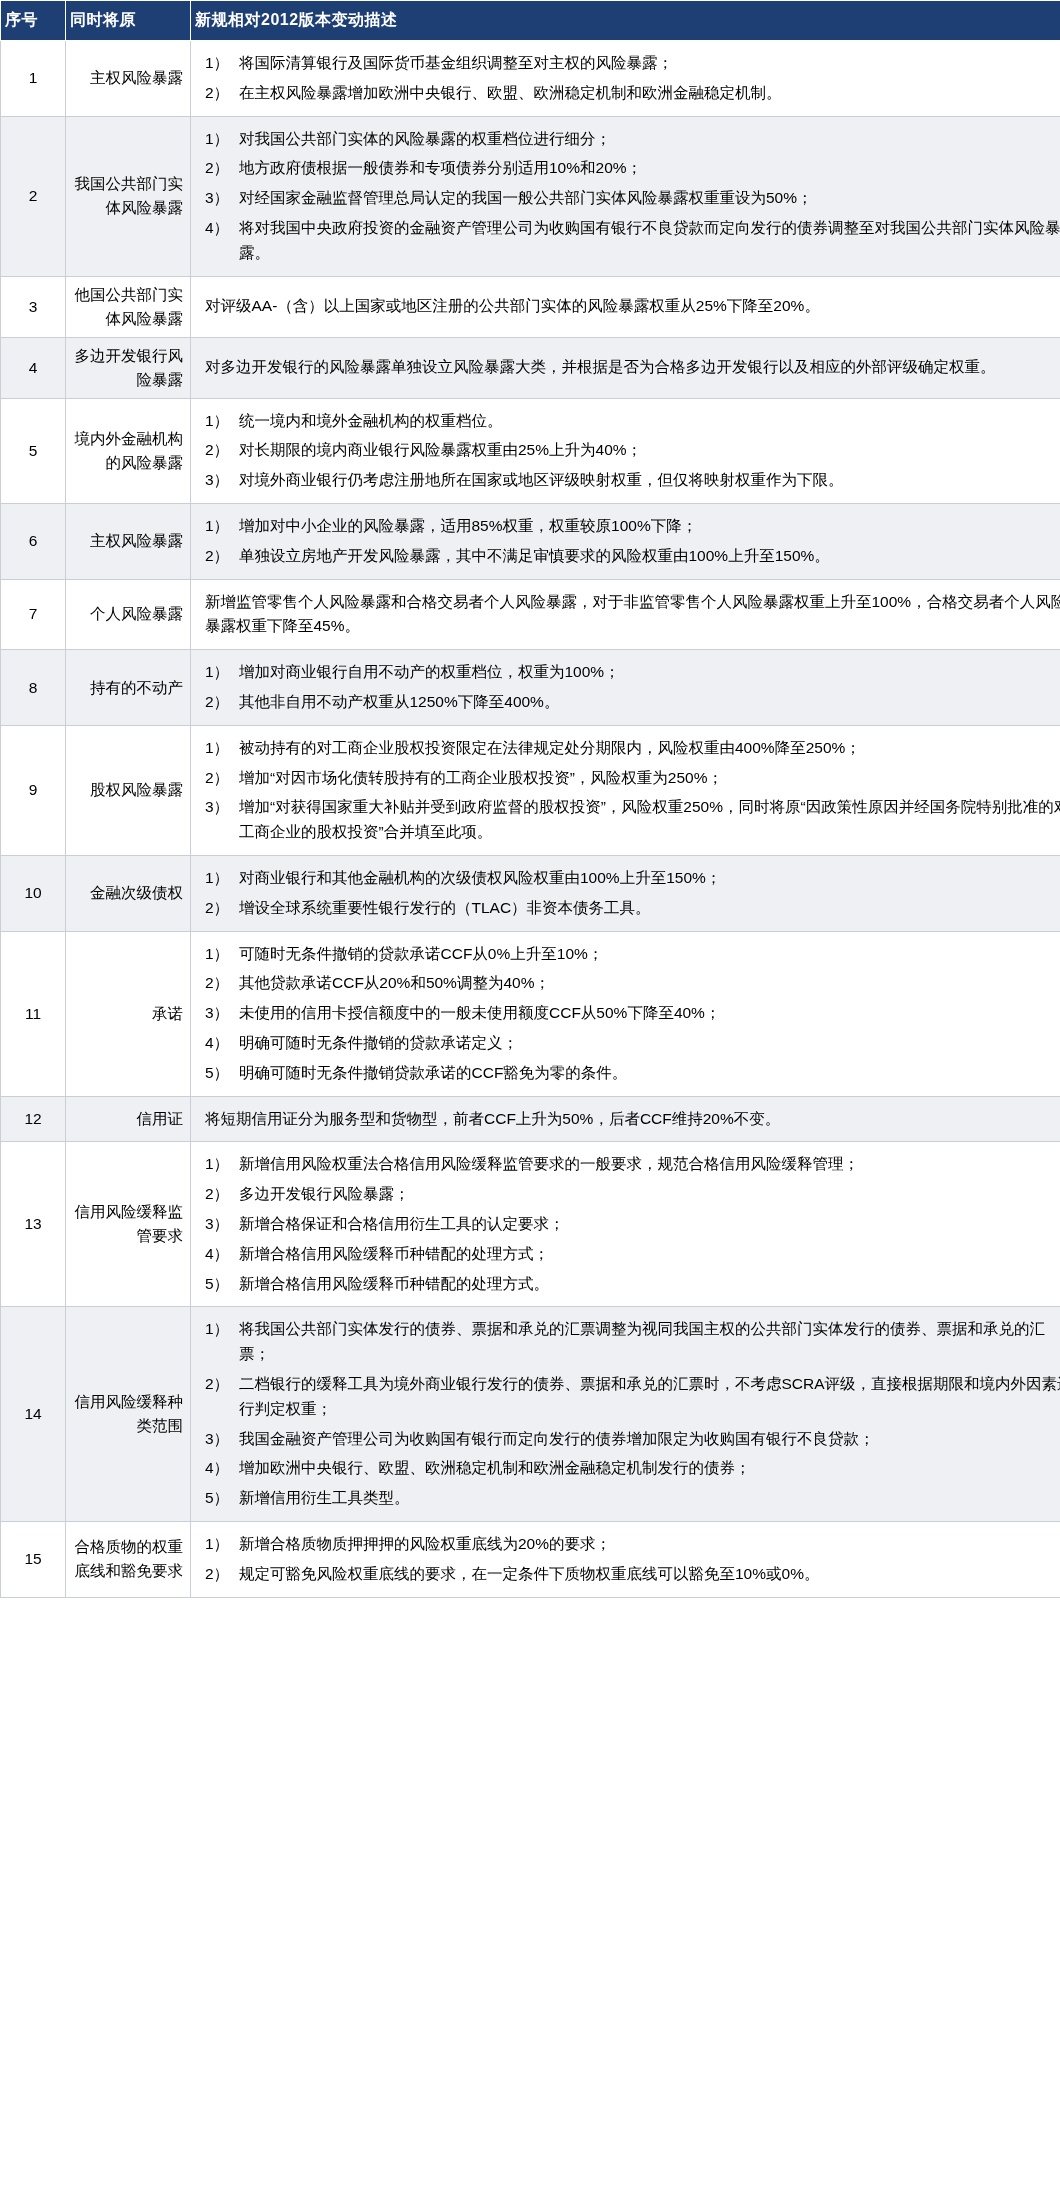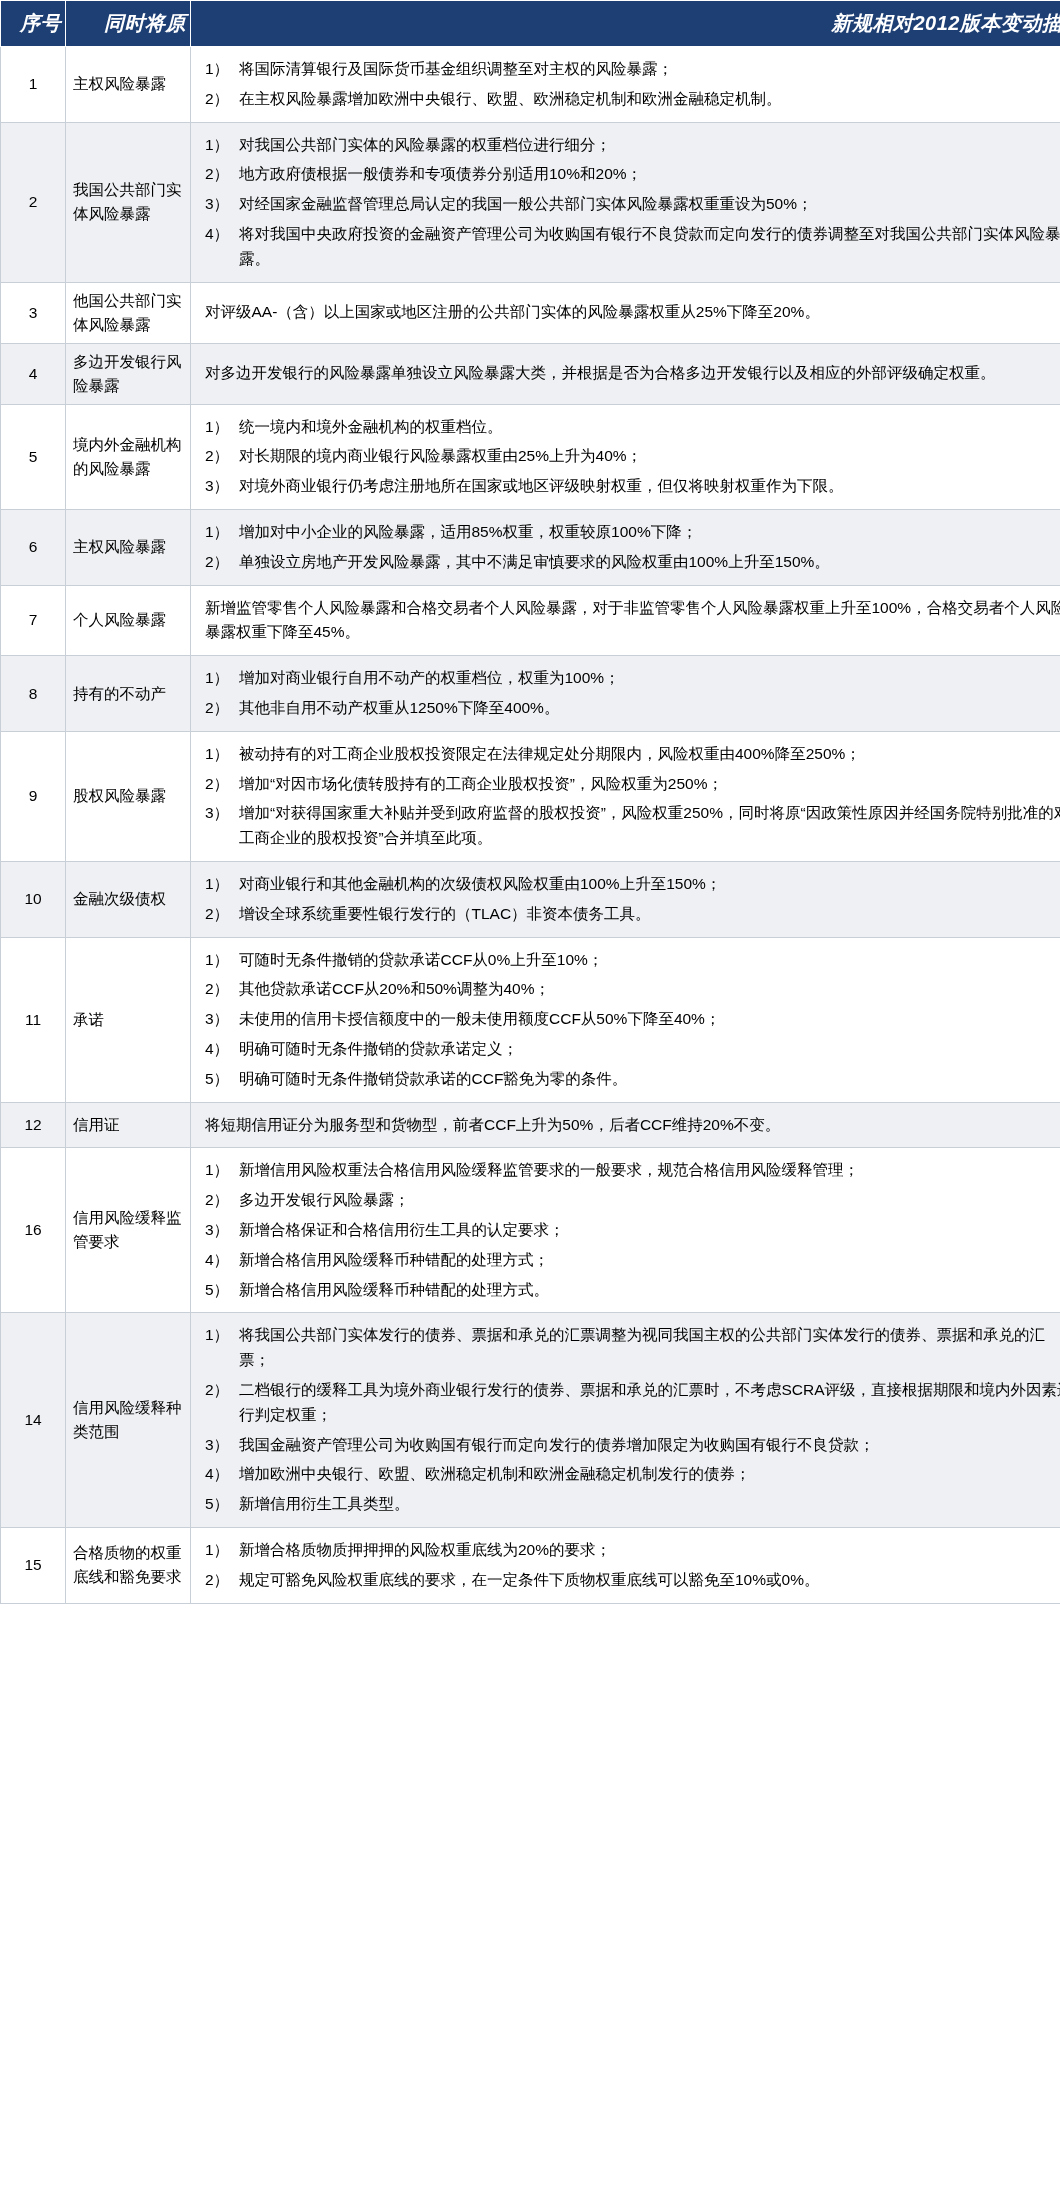--- a/index.html
+++ b/index.html
@@ -13,46 +13,45 @@
     color: #000000;
   }
   table.reg-table {
     width: 1060px;
     border-collapse: collapse;
     table-layout: fixed;
   }
   table.reg-table th {
     background: #1d3f74;
     color: #ffffff;
-    font-size: 20px;
+    font-size: 16px;
     font-weight: bold;
     padding: 9px 4px;
-    text-align: right;
+    text-align: left;
     vertical-align: middle;
     border: 1px solid #ffffff;
     letter-spacing: 0.5px;
-    font-style: italic;
   }
   th.col-idx { width: 56px; }
   th.col-item { width: 116px; }
   th.col-desc { width: 888px; }
 
   table.reg-table td {
     border: 1px solid #c9cfd6;
     vertical-align: middle;
     font-size: 15.5px;
     line-height: 1.55;
   }
   td.idx {
     text-align: center;
     width: 56px;
     font-size: 16px;
   }
   td.item {
-    text-align: left;
+    text-align: right;
     width: 116px;
     padding: 6px 7px;
     font-size: 15.5px;
     line-height: 1.5;
   }
   td.desc {
     padding: 10px 12px 10px 14px;
     text-align: left;
   }
   tr.row-even td {
@@ -208,21 +207,21 @@
         </td>
       </tr>
       <tr class="row-even">
         <td class="idx">12</td>
         <td class="item">信用证</td>
         <td class="desc">
           <p class="plain">将短期信用证分为服务型和货物型，前者CCF上升为50%，后者CCF维持20%不变。</p>
         </td>
       </tr>
       <tr class="row-odd">
-        <td class="idx">16</td>
+        <td class="idx">13</td>
         <td class="item">信用风险缓释监管要求</td>
         <td class="desc">
           <ol class="numlist">
             <li><span class="marker">1）</span><span>新增信用风险权重法合格信用风险缓释监管要求的一般要求，规范合格信用风险缓释管理；</span></li>
             <li><span class="marker">2）</span><span>多边开发银行风险暴露；</span></li>
             <li><span class="marker">3）</span><span>新增合格保证和合格信用衍生工具的认定要求；</span></li>
             <li><span class="marker">4）</span><span>新增合格信用风险缓释币种错配的处理方式；</span></li>
             <li><span class="marker">5）</span><span>新增合格信用风险缓释币种错配的处理方式。</span></li>
           </ol>
         </td>

